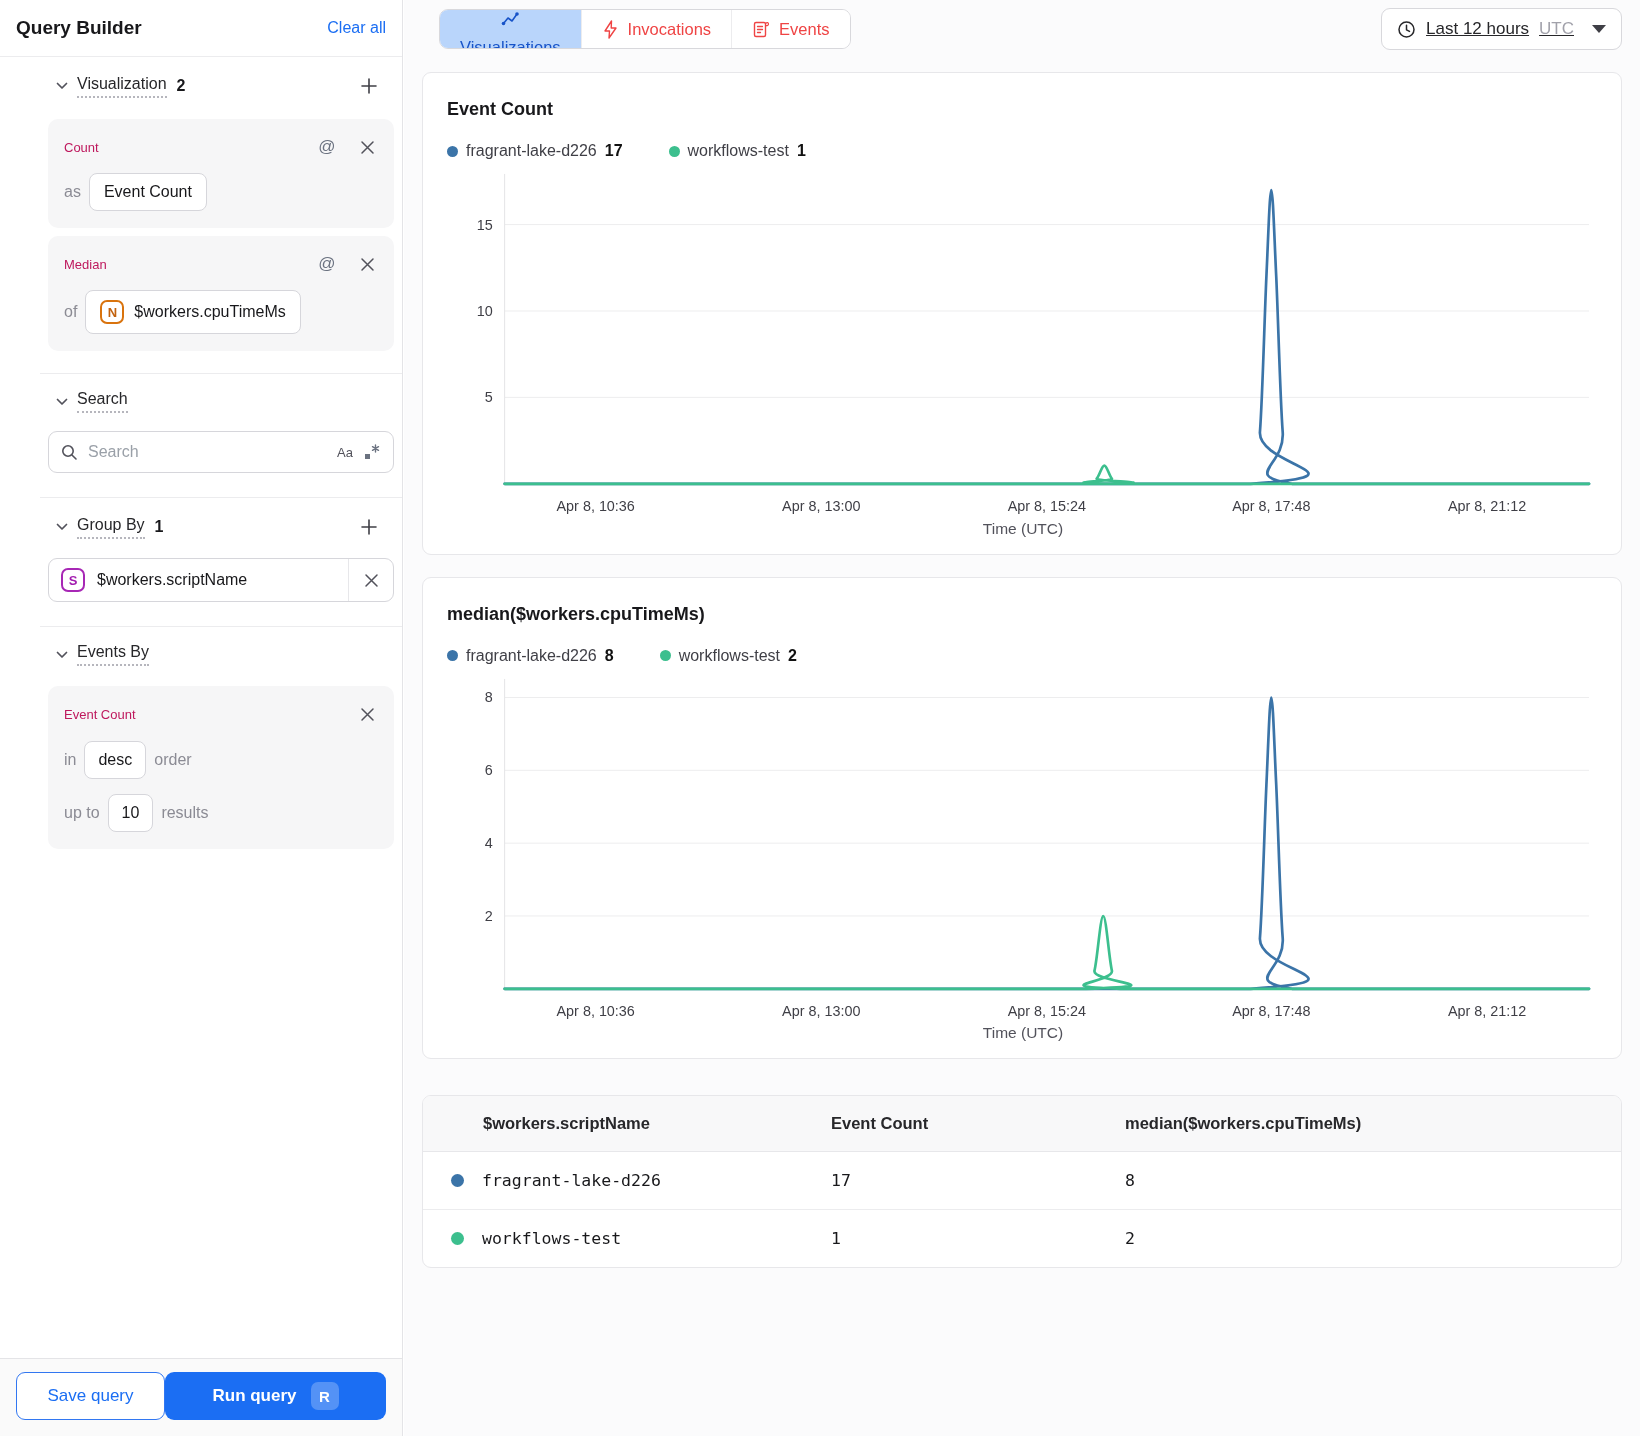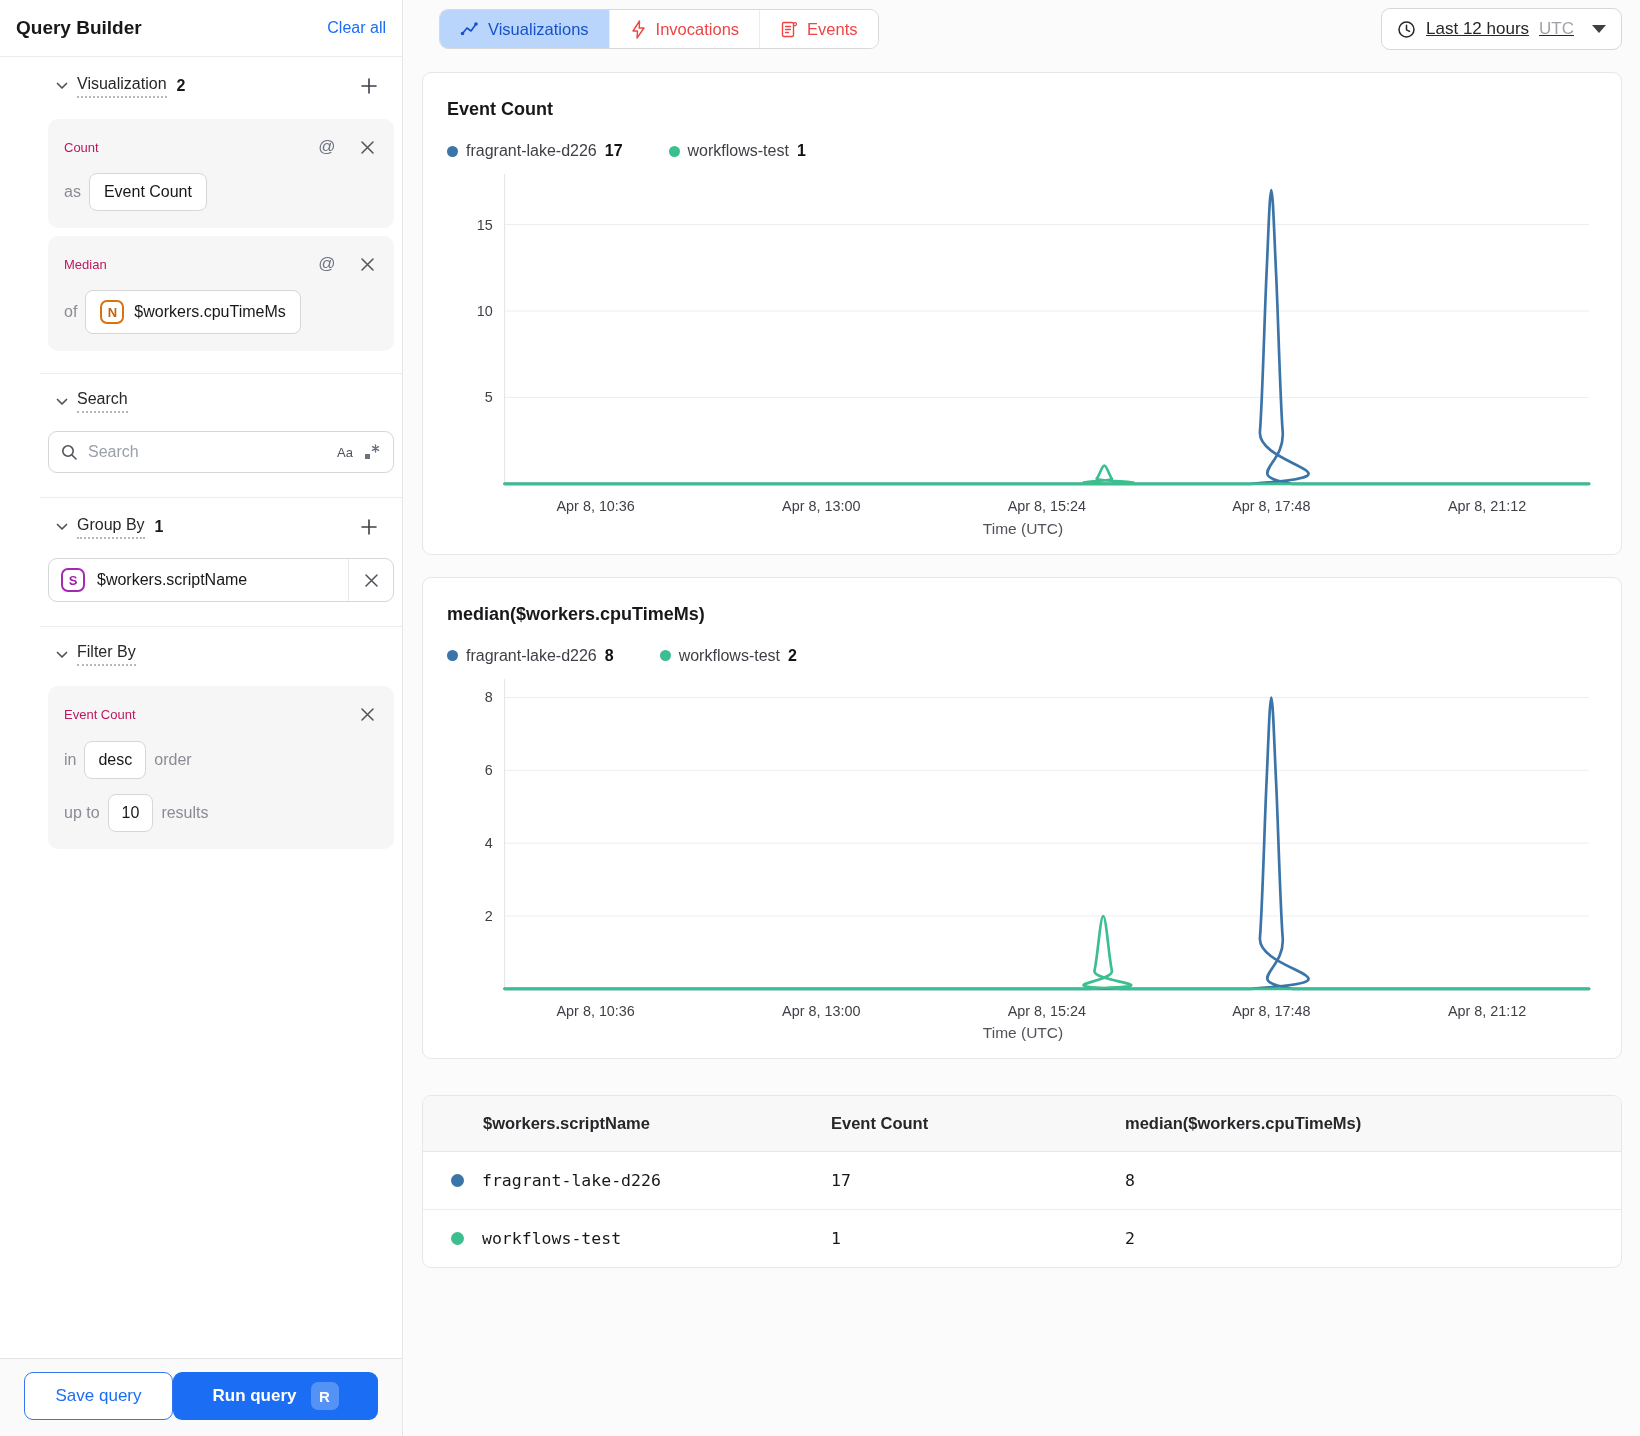--- a/index.html
+++ b/index.html
@@ -54,37 +54,37 @@
     background:#fff; display:flex; align-items:center; padding-left:12px; overflow:hidden; }
   .field-box .val { margin-left:12px; font-size:16px; color:#18181b; }
   .vdiv { width:1px; align-self:stretch; background:#e7e7ea; margin-left:auto; }
   .field-x { width:44px; align-self:stretch; display:flex; align-items:center; justify-content:center;
     color:#52525b; cursor:pointer; }
 
   .order-card .in-row  { margin-top:16px; }
   .order-card .box-sm  { padding:9px 13px; }
 
   .sb-foot { flex:none; margin-top:auto; border-top:1px solid #e4e4e7; background:#fafafa;
-    padding:13px 24px 16px; display:flex; }
+    padding:13px 16px 16px; display:flex; }
   .btn { height:48px; border-radius:9px; font-size:17px; display:flex; align-items:center;
     justify-content:center; cursor:pointer; }
   .btn-save { width:149px; background:#fff; border:1px solid #3277f1; color:#1b6ef3; font-weight:500; }
   .btn-run  { flex:1; background:#1b6ef3; border:none; color:#fff; font-weight:600; gap:14px; }
   .kbd { width:28px; height:28px; border-radius:7px; background:rgba(255,255,255,.25);
     display:flex; align-items:center; justify-content:center; font-size:15px; font-weight:600; }
 
   
   .main { position:absolute; left:404px; top:0; right:0; bottom:0; background:#fbfbfc;
     padding:8px 18px 0; overflow:hidden; }
   .topbar { display:flex; align-items:center; }
   .tabs { margin-left:17px; display:flex; border:1px solid #d8d8dc; border-radius:9px;
     background:#fff; overflow:hidden; height:40px; }
   .tab { display:flex; align-items:center; gap:9px; padding:0 20px; font-size:16.5px;
     color:#ef4444; cursor:pointer; border-left:1px solid #ececee; background:#fff; }
-  .tab:first-child { border-left:none; }
+  .tab:first-child { border-left:none;flex-direction:column; }
   .tab.active { background:#b9d5fb; color:#1753c8; }
   .tab svg { flex:none; }
   .time-select { margin-left:auto; height:42px; border:1px solid #d8d8dc; border-radius:9px;
     background:#fff; display:flex; align-items:center; gap:10px; padding:0 15px;
     font-size:17px; color:#27272a; cursor:pointer;text-decoration:underline; }
   .tz { color:#a1a1aa; }
   .caret { width:0; height:0; border-left:7px solid transparent; border-right:7px solid transparent;
     border-top:8px solid #3f3f46; margin-left:8px; }
 
   .panel { margin-top:22px; background:#fff; border:1px solid #e7e7ea; border-radius:9px;
@@ -221,21 +221,21 @@
             </svg>
         </span>
       </div>
     </div>
 
     <div class="sb-section">
       <div class="sec-row">
         <svg class="chev" viewBox="0 0 16 16">
             <path d="M3.5 5.5 8 10l4.5-4.5" fill="none" stroke="currentColor" stroke-width="1.7" stroke-linecap="round" stroke-linejoin="round"></path>
           </svg>
-        <span class="sec-label">Filter By</span>
+        <span class="sec-label">Events By</span>
       </div>
       <div class="sb-card order-card">
         <div class="card-head">
           <span class="card-title">Event Count</span>
           <span class="icon-btn x-btn" style="margin-left:auto">
             <svg width="15" height="15" viewBox="0 0 15 15">
                 <path d="M2 2l11 11M13 2L2 13" stroke="currentColor" stroke-width="1.5" stroke-linecap="round"></path>
               </svg>
           </span>
         </div>

